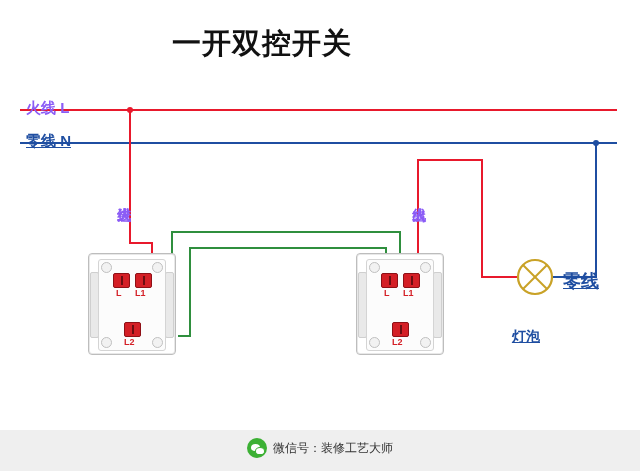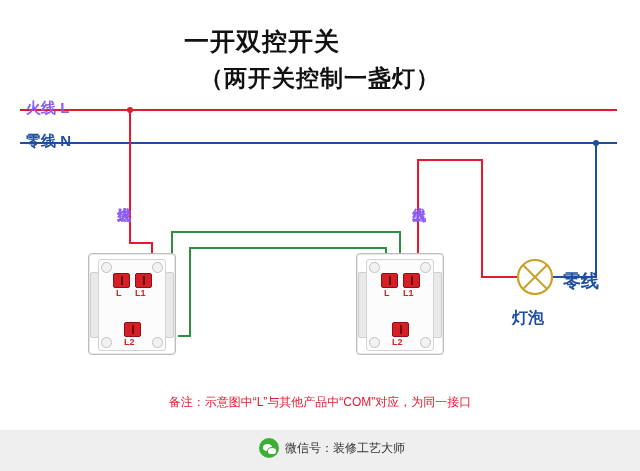--- a/index.html
+++ b/index.html
@@ -8,45 +8,45 @@
     background:#ffffff;
     font-family:"Liberation Sans","DejaVu Sans",sans-serif;
     position:relative;
     overflow:hidden;
   }
   #stage{position:absolute;left:0;top:0;width:640px;height:471px;}
   svg#wires{position:absolute;left:0;top:0;width:640px;height:471px;}
   .lbl{position:absolute;white-space:nowrap;line-height:1.1;}
   .title1{
     left:0;top:28px;width:524px;text-align:center;
-    font-size:25px;font-weight:bold;color:#111;letter-spacing:1px;
+    font-size:29px;font-weight:bold;color:#111;letter-spacing:1px;
   }
   .title2{
     left:0;top:66px;width:640px;text-align:center;
     font-size:23px;font-weight:bold;color:#111;letter-spacing:1px;
   }
   .red{color:#8b5cf6;font-weight:bold;}
-  .blue{color:#1f4ea1;font-weight:bold;}
+  .blue{color:#1f4ea1;font-weight:bold;text-decoration:underline;}
   .live-label{left:26px;top:100px;font-size:15px;}
   .neutral-label{left:26px;top:133px;font-size:15px;}
   .huoxian-in{left:113px;top:185px;font-size:14px;text-align:center;width:22px;}
   .huoxian-out{left:408px;top:185px;font-size:14px;text-align:center;width:22px;}
   .lingxian-right{left:563px;top:272px;font-size:18px;}
-  .bulb-label{left:512px;top:309px;font-size:16px;}
+  .bulb-label{left:512px;top:329px;font-size:14px;}
   .note{
     left:0;top:396px;width:640px;text-align:center;
     font-size:12px;color:#e8192c;
   }
   .footer{
     position:absolute;left:0;top:430px;width:640px;height:41px;
     background:#efefef;
   }
   .footer-inner{
     position:absolute;left:50%;transform:translateX(-50%);
-    top:438px;display:flex;align-items:center;gap:6px;margin-left:12px;
+    top:438px;display:flex;align-items:center;gap:6px;
   }
   .wechat-badge{
     width:20px;height:20px;border-radius:50%;background:#3cb034;
     position:relative;display:inline-block;
   }
   .wechat-badge::before{
     content:"";position:absolute;left:4px;top:6px;width:9px;height:7px;
     background:#fff;border-radius:50% 50% 45% 45%;
   }
   .wechat-badge::after{
@@ -113,21 +113,20 @@
     <circle cx="596" cy="143" r="3" fill="#1f4ea1"></circle>
 
     <g>
       <circle cx="535" cy="277" r="17" fill="#ffffff" stroke="#c9a227" stroke-width="2.2"></circle>
       <line x1="523" y1="265" x2="547" y2="289" stroke="#c9a227" stroke-width="2"></line>
       <line x1="547" y1="265" x2="523" y2="289" stroke="#c9a227" stroke-width="2"></line>
     </g>
   </svg>
 
   <div class="lbl title1">一开双控开关</div>
-  <div class="lbl title2">（两开关控制一盏灯）</div>
 
   <div class="lbl live-label red">火线 L</div>
   <div class="lbl neutral-label blue">零线 N</div>
 
   <div class="lbl huoxian-in red">
     <span style="writing-mode:vertical-rl;text-orientation:upright;">火线进</span>
   </div>
   <div class="lbl huoxian-out red">
     <span style="writing-mode:vertical-rl;text-orientation:upright;">火线出</span>
   </div>
@@ -178,21 +177,20 @@
       <div class="term" style="left:25px;top:62px;">
           <div class="slot"></div>
         </div>
 
       <div class="term-cap" style="left:17px;top:28px;">L</div>
       <div class="term-cap" style="left:36px;top:28px;">L1</div>
       <div class="term-cap" style="left:25px;top:77px;">L2</div>
     </div>
   </div>
 
-  <div class="lbl note">备注：示意图中“L”与其他产品中“COM”对应，为同一接口</div>
 
   <div class="footer"></div>
   <div class="footer-inner">
     <span class="wechat-badge"></span>
     <span class="footer-text">微信号：装修工艺大师</span>
   </div>
 
 </div>
 
 </body></html>

